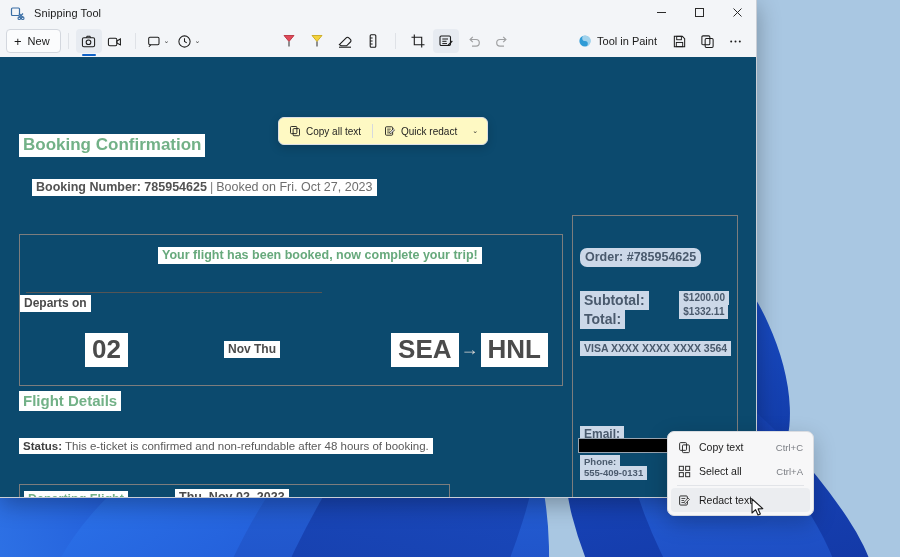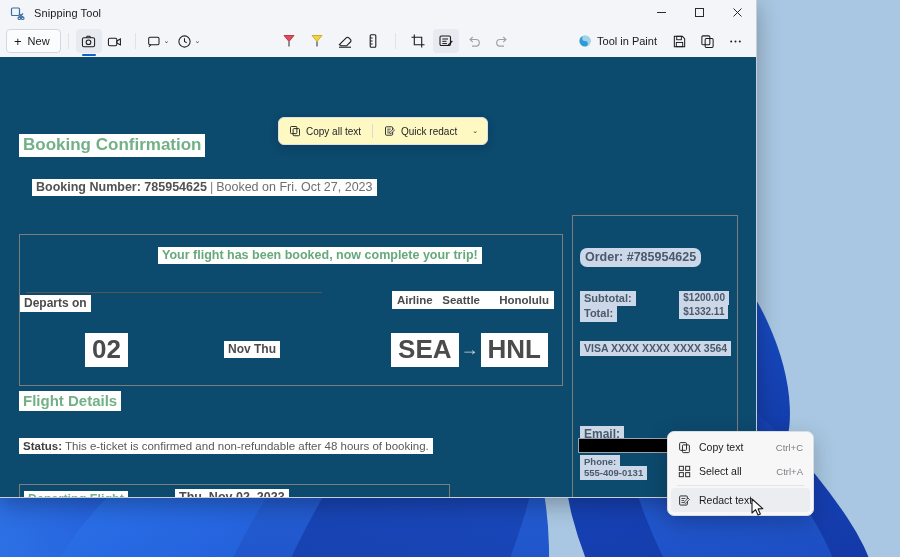--- a/index.html
+++ b/index.html
@@ -183,21 +183,21 @@
   .dep-date { font-size:12.5px; font-weight:bold; }
   .dep-date .ocr { color:#4b4b4b; }
 
   
   .card-right {
     position:absolute; left:572px; top:144px; width:166px; height:349px;
     border:1px solid #7d7d7d;
   }
   .ord { position:absolute; left:7px; top:32px; font-size:12.5px; font-weight:bold; }
   .ord .ocr { padding:2px 5px;border-radius:7px; }
-  .tot-labels { position:absolute; left:7px; top:75px; font-size:11px; font-weight:bold;
+  .tot-labels { position:absolute; left:7px; top:75px; font-size:14px; font-weight:bold;
                 display:flex; flex-direction:column; align-items:flex-start; }
   .tot-values { position:absolute; right:8px; top:75px; font-size:10px; font-weight:bold;
                 display:flex; flex-direction:column; align-items:flex-start; }
   .visa { position:absolute; left:7px; top:125px; font-size:10.5px; font-weight:bold; }
   .cust-title { position:absolute; left:7px; top:172px; font-size:12.5px; font-weight:bold; }
   .cust-title .ocr { padding:2px 5px; }
   .email-lbl { position:absolute; left:7px; top:210px; font-size:12px; font-weight:bold; }
   .redact-bar { position:absolute; left:5px; top:222px; width:152px; height:15px;
                 background:#000; border:1px solid #9aa4b0; }
   .phone-lbl { position:absolute; left:7px; top:239px; font-size:9.5px; font-weight:bold; }
@@ -427,23 +427,20 @@
           <div class="card-main">
             <div class="flight-msg">
               <span class="ocr green">Your flight has been booked, now complete your trip!</span>
             </div>
 
             <div class="rule-depart"></div>
             <div class="departs-on">
               <span class="ocr dark">Departs on</span>
             </div>
 
-            <div class="airline-row">
-              <span class="ocr dark"><span>Airline</span>&nbsp;&nbsp;&nbsp;<span>Seattle</span>&nbsp;&nbsp;&nbsp;&nbsp;&nbsp;&nbsp;<span>Honolulu</span></span>
-            </div>
 
             <div class="big-02">
               <span class="ocr dark">02</span>
             </div>
             <div class="novthu">
               <span class="ocr dark">Nov Thu</span>
             </div>
 
             <div class="codes">
               <span class="ocr dark">SEA</span>

